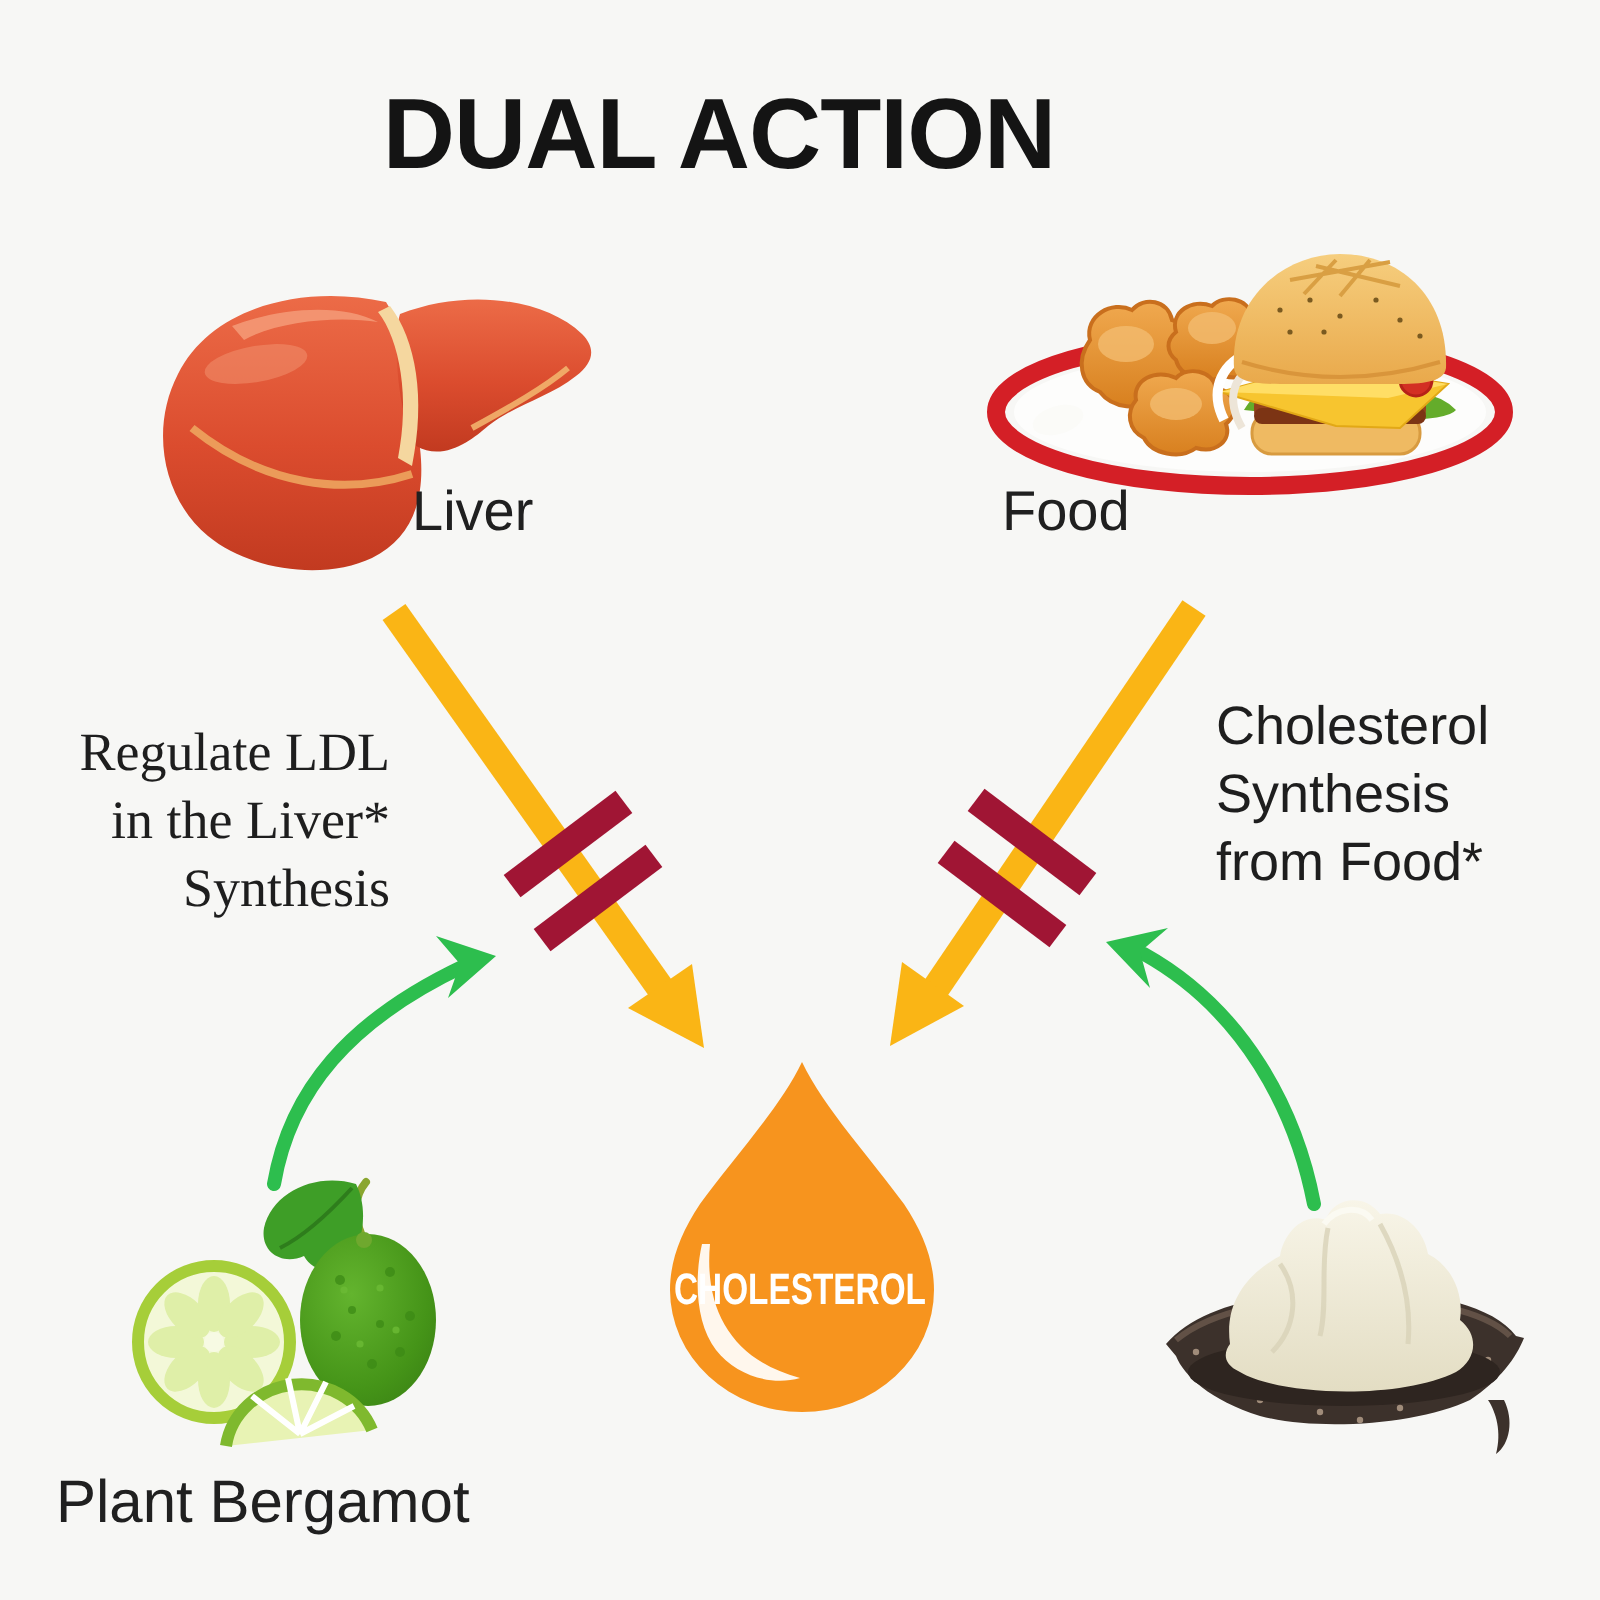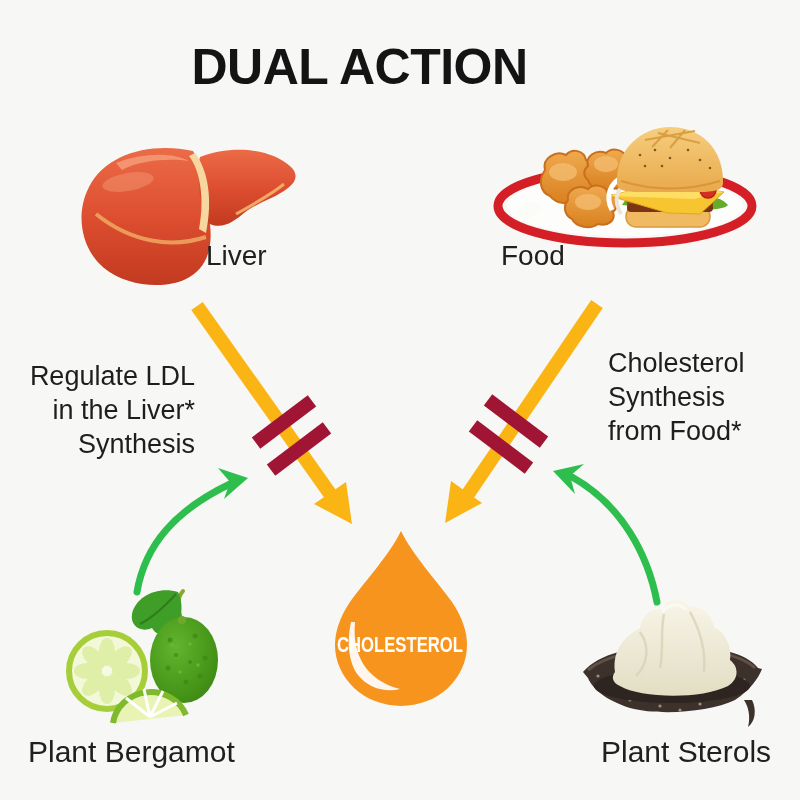--- a/index.html
+++ b/index.html
@@ -16,21 +16,21 @@
     position:absolute;left:0;top:38px;width:719px;
     text-align:center;font-size:50px;font-weight:bold;
     letter-spacing:-0.5px;color:#141414;
   }
   .lbl{position:absolute;font-size:28px;color:#202020;white-space:nowrap;}
   #liver-label{left:206px;top:240px;}
   #food-label{left:501px;top:240px;}
   #citrus-label{left:28px;top:735px;font-size:30px;}
   #sterols-label{left:601px;top:735px;font-size:30px;}
   .ann{position:absolute;font-size:27px;line-height:34px;color:#1e1e1e;}
-  #ann-left{left:18px;top:359px;width:177px;text-align:right;}
+  #ann-left{left:18px;top:359px;width:177px;text-align:right;font-family:Liberation Serif, serif;}
   #ann-right{left:608px;top:346px;text-align:left;}
 </style>
 </head>
 <body>
 
 <div class="canvas">
 
   <svg class="scene" width="800" height="800" viewBox="0 0 800 800">
     <defs>
       <linearGradient id="liverGrad" x1="0" y1="0" x2="0" y2="1">
@@ -233,21 +233,20 @@
                C348,662 347,640 351,622 Z" fill="#FFFFFF" opacity="0.92"></path>
       <text x="400" y="652" text-anchor="middle" font-size="22" font-weight="bold" fill="#FFFFFF" textLength="126" lengthAdjust="spacingAndGlyphs">CHOLESTEROL</text>
     </g>
   </svg>
 
   <div class="title">DUAL ACTION</div>
 
   <div class="lbl" id="liver-label">Liver</div>
   <div class="lbl" id="food-label">Food</div>
   <div class="lbl" id="citrus-label">Plant Bergamot</div>
-  <div class="lbl" id="sterols-label">Plant Sterols</div>
 
   <div class="ann" id="ann-left">
     <div>Regulate LDL</div>
     <div>in the Liver*</div>
     <div>Synthesis</div>
   </div>
   <div class="ann" id="ann-right">
     <div>Cholesterol</div>
     <div>Synthesis</div>
     <div>from Food*</div>

